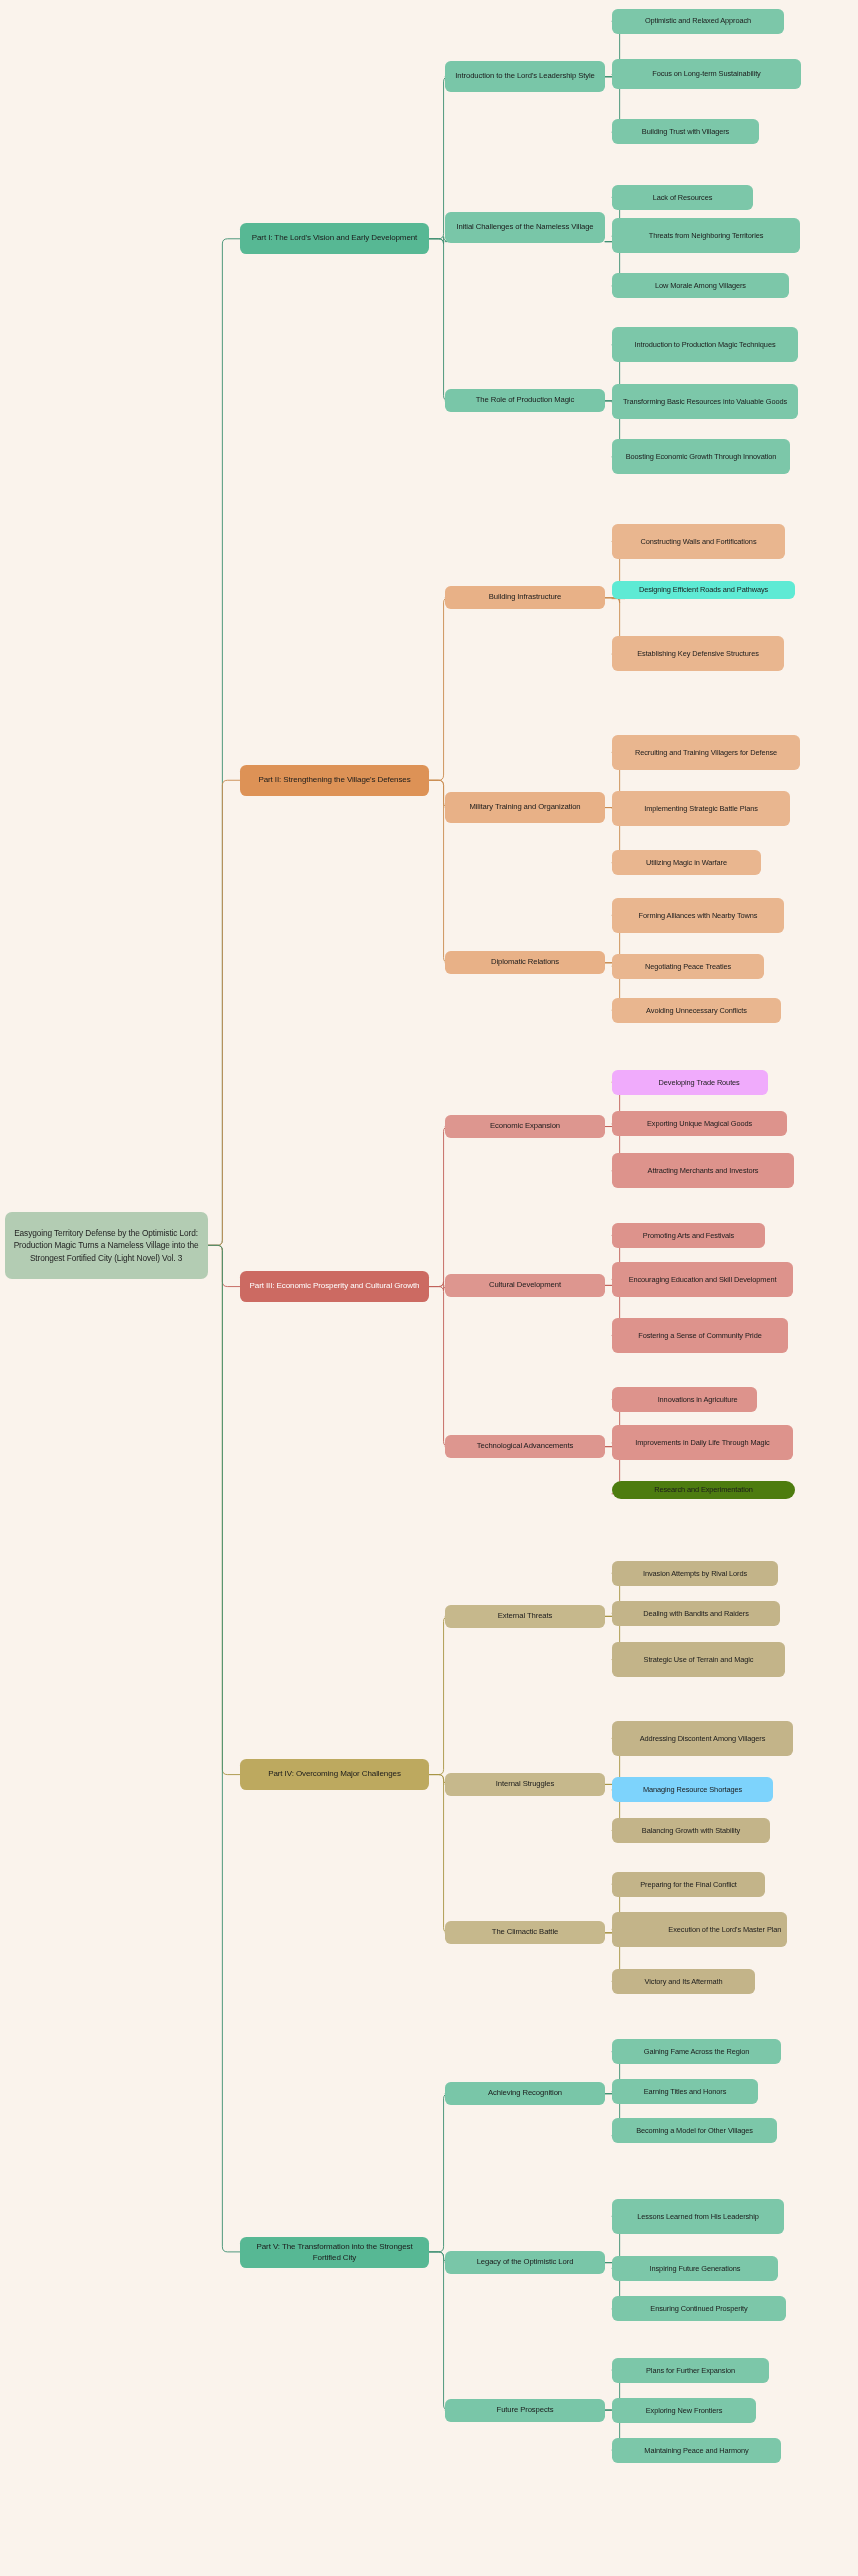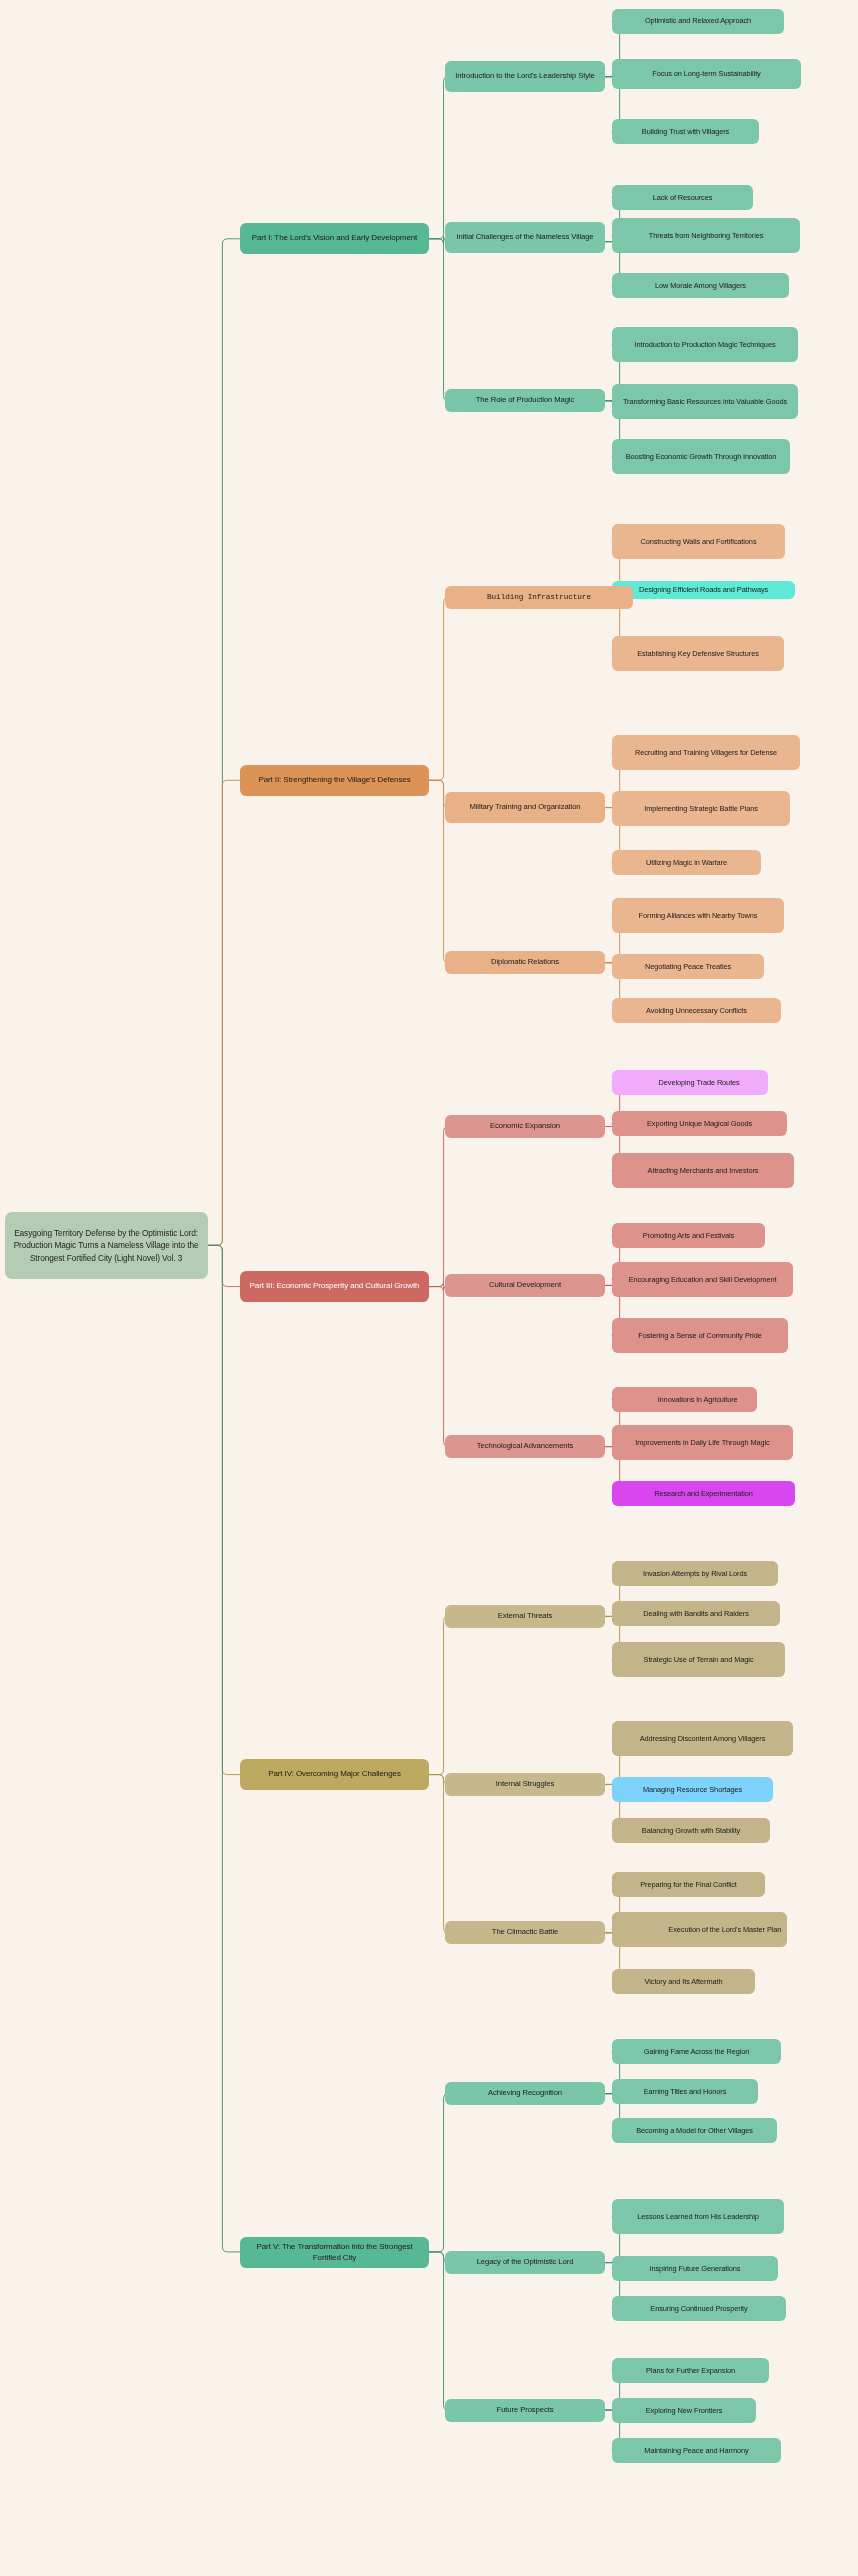--- a/index.html
+++ b/index.html
@@ -125,21 +125,21 @@
       </div>
       <div class="node lvl3" style="left: 612px; top: 185px; width: 141px; height: 25px; background: rgb(124, 199, 169); color: rgb(27, 27, 27);">
         <span>Lack of Resources</span>
       </div>
       <div class="node lvl3" style="left: 612px; top: 218px; width: 188px; height: 35px; background: rgb(124, 199, 169); color: rgb(27, 27, 27);">
         <span>Threats from Neighboring Territories</span>
       </div>
       <div class="node lvl3" style="left: 612px; top: 273px; width: 177px; height: 25px; background: rgb(124, 199, 169); color: rgb(27, 27, 27);">
         <span>Low Morale Among Villagers</span>
       </div>
-      <div class="node lvl2" style="left: 445px; top: 222px; width: 160px; height: 31px; background: rgb(121, 198, 168); color: rgb(27, 27, 27);">
+      <div class="node lvl2" style="left: 445px; top: 212px; width: 160px; height: 31px; background: rgb(121, 198, 168); color: rgb(27, 27, 27);">
         <span>Initial Challenges of the Nameless Village</span>
       </div>
       <div class="node lvl3" style="left: 612px; top: 327px; width: 186px; height: 35px; background: rgb(124, 199, 169); color: rgb(27, 27, 27);">
         <span>Introduction to Production Magic Techniques</span>
       </div>
       <div class="node lvl3" style="left: 612px; top: 384px; width: 186px; height: 35px; background: rgb(124, 199, 169); color: rgb(27, 27, 27);">
         <span>Transforming Basic Resources into Valuable Goods</span>
       </div>
       <div class="node lvl3" style="left: 612px; top: 439px; width: 178px; height: 35px; background: rgb(124, 199, 169); color: rgb(27, 27, 27);">
         <span>Boosting Economic Growth Through Innovation</span>
@@ -152,21 +152,21 @@
       </div>
       <div class="node lvl3" style="left: 612px; top: 524px; width: 173px; height: 35px; background: rgb(233, 182, 143); color: rgb(27, 27, 27);">
         <span>Constructing Walls and Fortifications</span>
       </div>
       <div class="node lvl3" style="left: 612px; top: 581px; width: 183px; height: 18px; background: #5eead4; color: rgb(27, 27, 27);">
         <span>Designing Efficient Roads and Pathways</span>
       </div>
       <div class="node lvl3" style="left: 612px; top: 636px; width: 172px; height: 35px; background: rgb(233, 182, 143); color: rgb(27, 27, 27);">
         <span>Establishing Key Defensive Structures</span>
       </div>
-      <div class="node lvl2" style="left: 445px; top: 586px; width: 188px; height: 23px; background: rgb(232, 177, 135); color: rgb(27, 27, 27); font-family: Liberation Mono, monospace;">
+      <div class="node lvl2" style="left: 445px; top: 586px; width: 160px; height: 23px; background: rgb(232, 177, 135); color: rgb(27, 27, 27);">
         <span>Building Infrastructure</span>
       </div>
       <div class="node lvl3" style="left: 612px; top: 735px; width: 188px; height: 35px; background: rgb(233, 182, 143); color: rgb(27, 27, 27);">
         <span>Recruiting and Training Villagers for Defense</span>
       </div>
       <div class="node lvl3" style="left: 612px; top: 791px; width: 178px; height: 35px; background: rgb(233, 182, 143); color: rgb(27, 27, 27);">
         <span>Implementing Strategic Battle Plans</span>
       </div>
       <div class="node lvl3" style="left: 612px; top: 850px; width: 149px; height: 25px; background: rgb(233, 182, 143); color: rgb(27, 27, 27);">
         <span>Utilizing Magic in Warfare</span>
@@ -212,21 +212,21 @@
       </div>
       <div class="node lvl2" style="left: 445px; top: 1274px; width: 160px; height: 23px; background: rgb(221, 150, 143); color: rgb(27, 27, 27);">
         <span>Cultural Development</span>
       </div>
       <div class="node lvl3" style="left: 612px; top: 1387px; width: 145px; height: 25px; background: rgb(221, 147, 140); color: rgb(27, 27, 27); padding-left: 32px;">
         <span>Innovations in Agriculture</span>
       </div>
       <div class="node lvl3" style="left: 612px; top: 1425px; width: 181px; height: 35px; background: rgb(221, 147, 140); color: rgb(27, 27, 27);">
         <span>Improvements in Daily Life Through Magic</span>
       </div>
-      <div class="node lvl3" style="left: 612px; top: 1481px; width: 183px; height: 25px; background: #d946ef; color: rgb(27, 27, 27);">
+      <div class="node lvl3" style="left: 612px; top: 1481px; width: 183px; height: 18px; background: #4d7c0f; color: rgb(27, 27, 27); border-radius: 11px;">
         <span>Research and Experimentation</span>
       </div>
       <div class="node lvl2" style="left: 445px; top: 1435px; width: 160px; height: 23px; background: rgb(221, 150, 143); color: rgb(27, 27, 27);">
         <span>Technological Advancements</span>
       </div>
       <div class="node lvl1" style="left: 240px; top: 1271px; width: 189px; height: 31px; background: rgb(204, 106, 98); color: rgb(255, 255, 255);">
         <span>Part III: Economic Prosperity and Cultural Growth</span>
       </div>
       <div class="node lvl3" style="left: 612px; top: 1561px; width: 166px; height: 25px; background: rgb(195, 180, 137); color: rgb(27, 27, 27);">
         <span>Invasion Attempts by Rival Lords</span>

